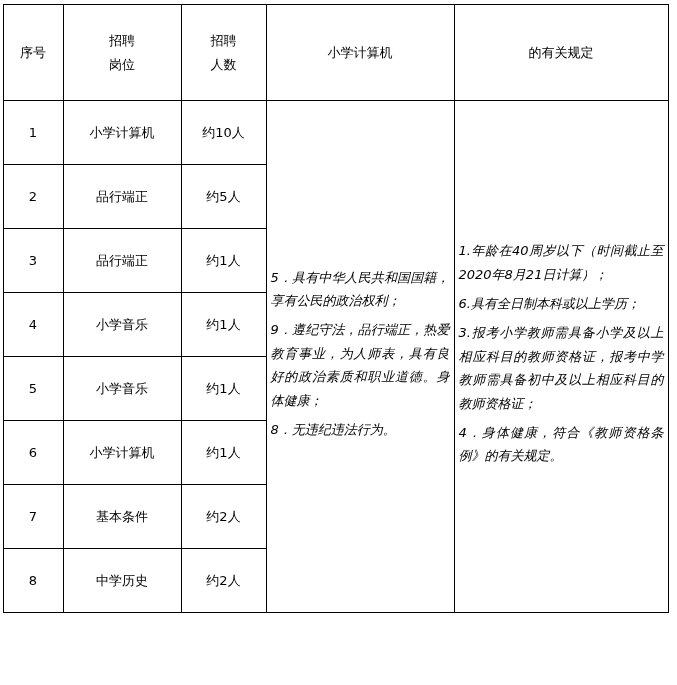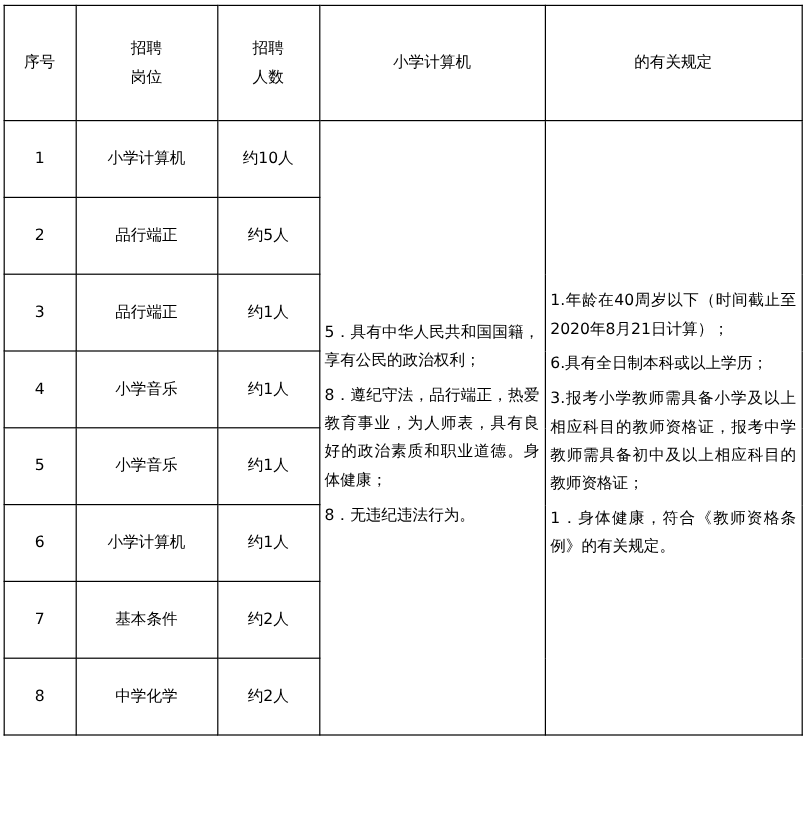--- a/index.html
+++ b/index.html
@@ -58,20 +58,21 @@
     vertical-align: top;
     text-align: left;
     padding: 10px 12px 10px 12px;
     font-size: 13px;
     line-height: 1.95;
   }
   td.basic p, td.req p {
     margin: 0 0 6px 0;
     text-align: justify;
     text-justify: inter-ideograph;
+    font-style: italic;
   }
   td.basic p {
     text-indent: 0;
   }
 </style>
 </head>
 <body>
 
 <div class="sheet">
   <table class="recruit">
@@ -96,28 +97,28 @@
         <td>小学计算机</td>
         <td>的有关规定</td>
       </tr>
 
       <tr class="row">
         <td>1</td>
         <td>小学计算机</td>
         <td>约10人</td>
         <td class="basic" rowspan="8">
           <p>5．具有中华人民共和国国籍，享有公民的政治权利；</p>
-          <p>8．遵纪守法，品行端正，热爱教育事业，为人师表，具有良好的政治素质和职业道德。身体健康；</p>
+          <p>9．遵纪守法，品行端正，热爱教育事业，为人师表，具有良好的政治素质和职业道德。身体健康；</p>
           <p>8．无违纪违法行为。</p>
         </td>
         <td class="req" rowspan="8">
           <p>1.年龄在40周岁以下（时间截止至2020年8月21日计算）；</p>
           <p>6.具有全日制本科或以上学历；</p>
           <p>3.报考小学教师需具备小学及以上相应科目的教师资格证，报考中学教师需具备初中及以上相应科目的教师资格证；</p>
-          <p>1．身体健康，符合《教师资格条例》的有关规定。</p>
+          <p>4．身体健康，符合《教师资格条例》的有关规定。</p>
         </td>
       </tr>
 
       <tr class="row">
         <td>2</td>
         <td>品行端正</td>
         <td>约5人</td>
       </tr>
       <tr class="row">
         <td>3</td>
@@ -139,18 +140,18 @@
         <td>小学计算机</td>
         <td>约1人</td>
       </tr>
       <tr class="row">
         <td>7</td>
         <td>基本条件</td>
         <td>约2人</td>
       </tr>
       <tr class="row">
         <td>8</td>
-        <td>中学化学</td>
+        <td>中学历史</td>
         <td>约2人</td>
       </tr>
     </tbody>
   </table>
 </div>
 
 </body></html>

